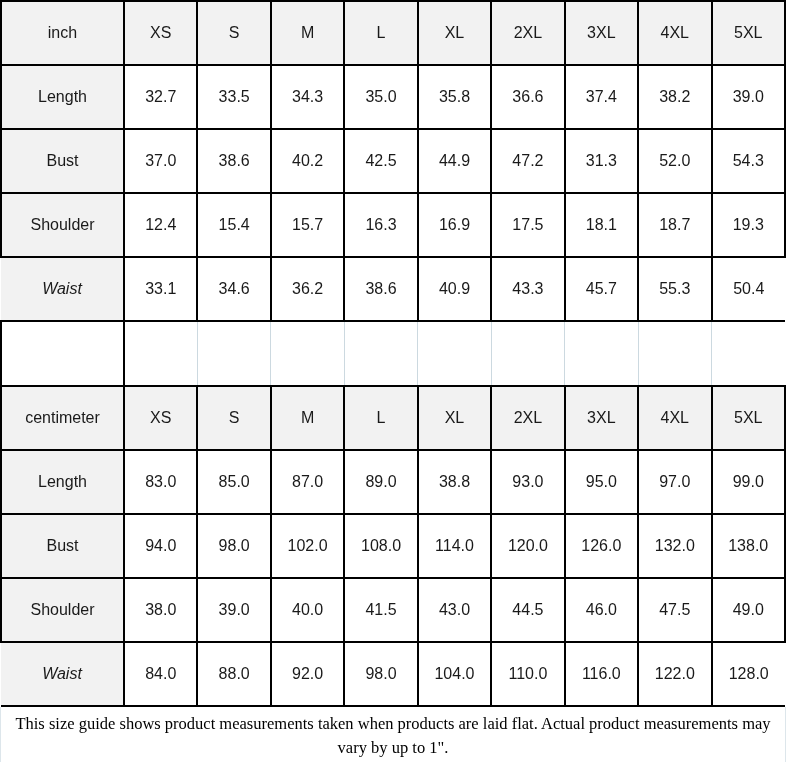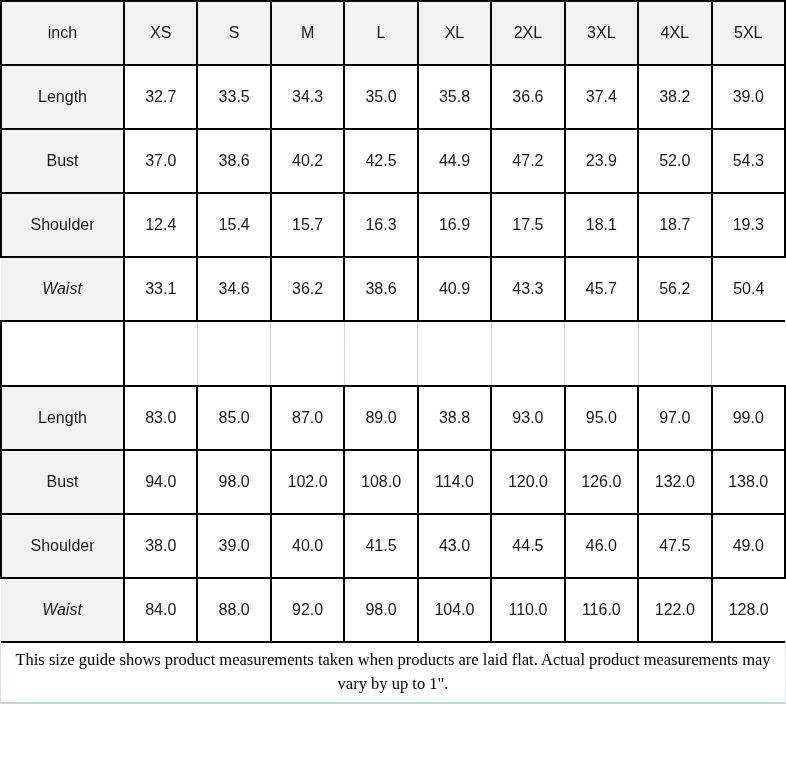--- a/index.html
+++ b/index.html
@@ -111,21 +111,21 @@
           <td class="val">39.0</td>
         </tr>
         <tr class="r">
           <td class="hd">Bust</td>
           <td class="val">37.0</td>
           <td class="val">38.6</td>
           <td class="val">40.2</td>
           <td class="val">42.5</td>
           <td class="val">44.9</td>
           <td class="val">47.2</td>
-          <td class="val">23.9</td>
+          <td class="val">31.3</td>
           <td class="val">52.0</td>
           <td class="val">54.3</td>
         </tr>
         <tr class="r">
           <td class="hd">Shoulder</td>
           <td class="val">12.4</td>
           <td class="val">15.4</td>
           <td class="val">15.7</td>
           <td class="val">16.3</td>
           <td class="val">16.9</td>
@@ -136,34 +136,46 @@
         </tr>
         <tr class="r waist">
           <td class="hd">Waist</td>
           <td class="val">33.1</td>
           <td class="val">34.6</td>
           <td class="val">36.2</td>
           <td class="val">38.6</td>
           <td class="val">40.9</td>
           <td class="val">43.3</td>
           <td class="val">45.7</td>
-          <td class="val">56.2</td>
+          <td class="val">55.3</td>
           <td class="val">50.4</td>
         </tr>
         <tr class="spacer">
           <td class="sp-first"></td>
           <td class="sp-mid"></td>
           <td class="sp-mid"></td>
           <td class="sp-mid"></td>
           <td class="sp-mid"></td>
           <td class="sp-mid"></td>
           <td class="sp-mid"></td>
           <td class="sp-mid"></td>
           <td class="sp-mid"></td>
           <td class="sp-mid sp-last"></td>
+        </tr>
+        <tr class="r hdr">
+          <td class="hd">centimeter</td>
+          <td class="hd">XS</td>
+          <td class="hd">S</td>
+          <td class="hd">M</td>
+          <td class="hd">L</td>
+          <td class="hd">XL</td>
+          <td class="hd">2XL</td>
+          <td class="hd">3XL</td>
+          <td class="hd">4XL</td>
+          <td class="hd">5XL</td>
         </tr>
         <tr class="r">
           <td class="hd">Length</td>
           <td class="val">83.0</td>
           <td class="val">85.0</td>
           <td class="val">87.0</td>
           <td class="val">89.0</td>
           <td class="val">38.8</td>
           <td class="val">93.0</td>
           <td class="val">95.0</td>

